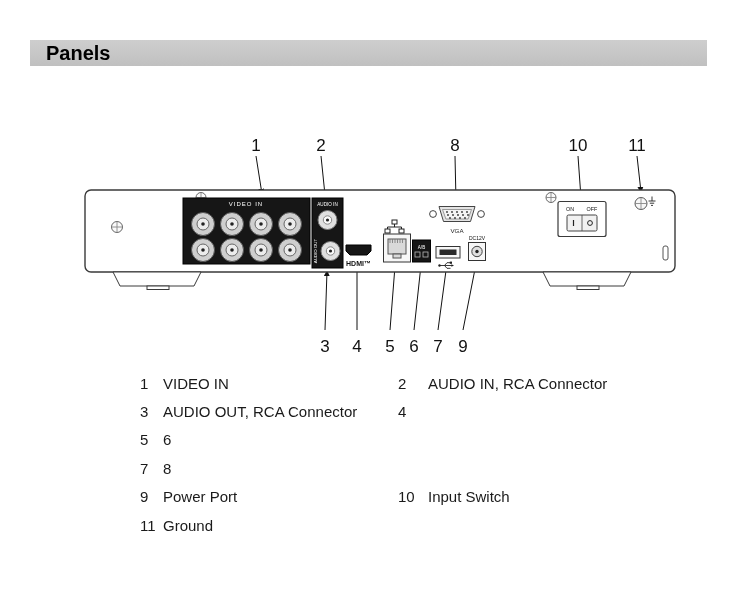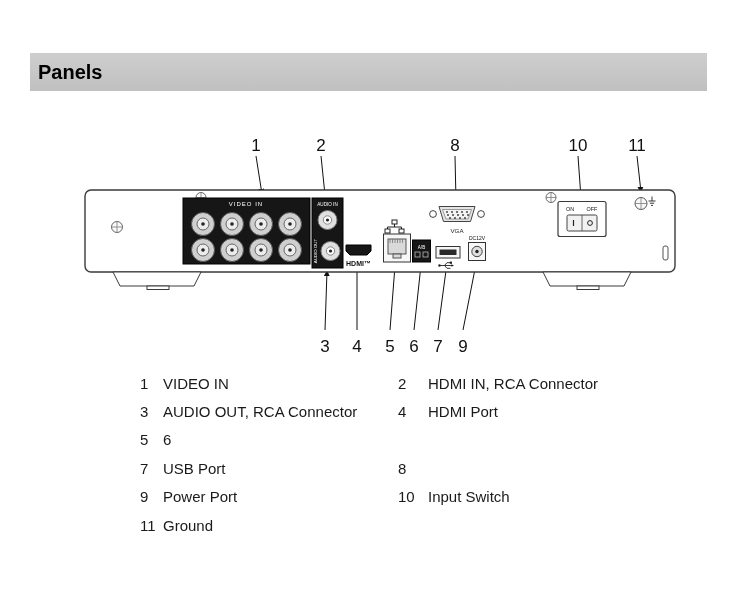--- a/index.html
+++ b/index.html
@@ -1,23 +1,23 @@
 <!DOCTYPE html>
 <html><head>
 <meta charset="utf-8">
 <style>
   html,body{margin:0;padding:0;background:#fff;}
   .page{
     position:relative;width:735px;height:592px;background:#ffffff;overflow:hidden;
     font-family:"Liberation Sans", sans-serif;color:#111;
   }
   .header-bar{
-    position:absolute;left:30px;top:40px;width:677px;height:38px;
+    position:absolute;left:30px;top:40px;width:677px;height:26px;
     background:linear-gradient(180deg,#cecece,#c0c0c0);
-    display:flex;align-items:center;padding-left:8px;box-sizing:border-box;margin-top:13px;
+    display:flex;align-items:center;padding-left:16px;box-sizing:border-box;
   }
   .page-title{font-size:20px;font-weight:bold;color:#000;}
   .diagram-svg{position:absolute;left:0;top:0;width:735px;height:592px;}
   .legend{position:absolute;left:140px;top:369px;width:470px;}
   .legend-row{display:grid;grid-template-columns:23px 235px 30px auto;height:28.4px;align-items:center;}
   .legend-num,.legend-txt{font-size:15px;color:#1a1a1a;white-space:nowrap;}
 </style>
 </head>
 <body>
 
@@ -242,35 +242,33 @@
     </g>
 
     <rect x="663" y="246" width="5" height="14" rx="2" fill="#ffffff" stroke="#555"></rect>
   </svg>
 
   <div class="legend">
     <div class="legend-row">
       <span class="legend-num">1</span>
       <span class="legend-txt">VIDEO IN</span>
       <span class="legend-num">2</span>
-      <span class="legend-txt">HDMI IN, RCA Connector</span>
+      <span class="legend-txt">AUDIO IN, RCA Connector</span>
     </div>
     <div class="legend-row">
       <span class="legend-num">3</span>
       <span class="legend-txt">AUDIO OUT, RCA Connector</span>
       <span class="legend-num">4</span>
-      <span class="legend-txt">HDMI Port</span>
     </div>
     <div class="legend-row">
       <span class="legend-num">5</span>
       <span class="legend-num">6</span>
     </div>
     <div class="legend-row">
       <span class="legend-num">7</span>
-      <span class="legend-txt">USB Port</span>
       <span class="legend-num">8</span>
     </div>
     <div class="legend-row">
       <span class="legend-num">9</span>
       <span class="legend-txt">Power Port</span>
       <span class="legend-num">10</span>
       <span class="legend-txt">Input Switch</span>
     </div>
     <div class="legend-row">
       <span class="legend-num">11</span>

